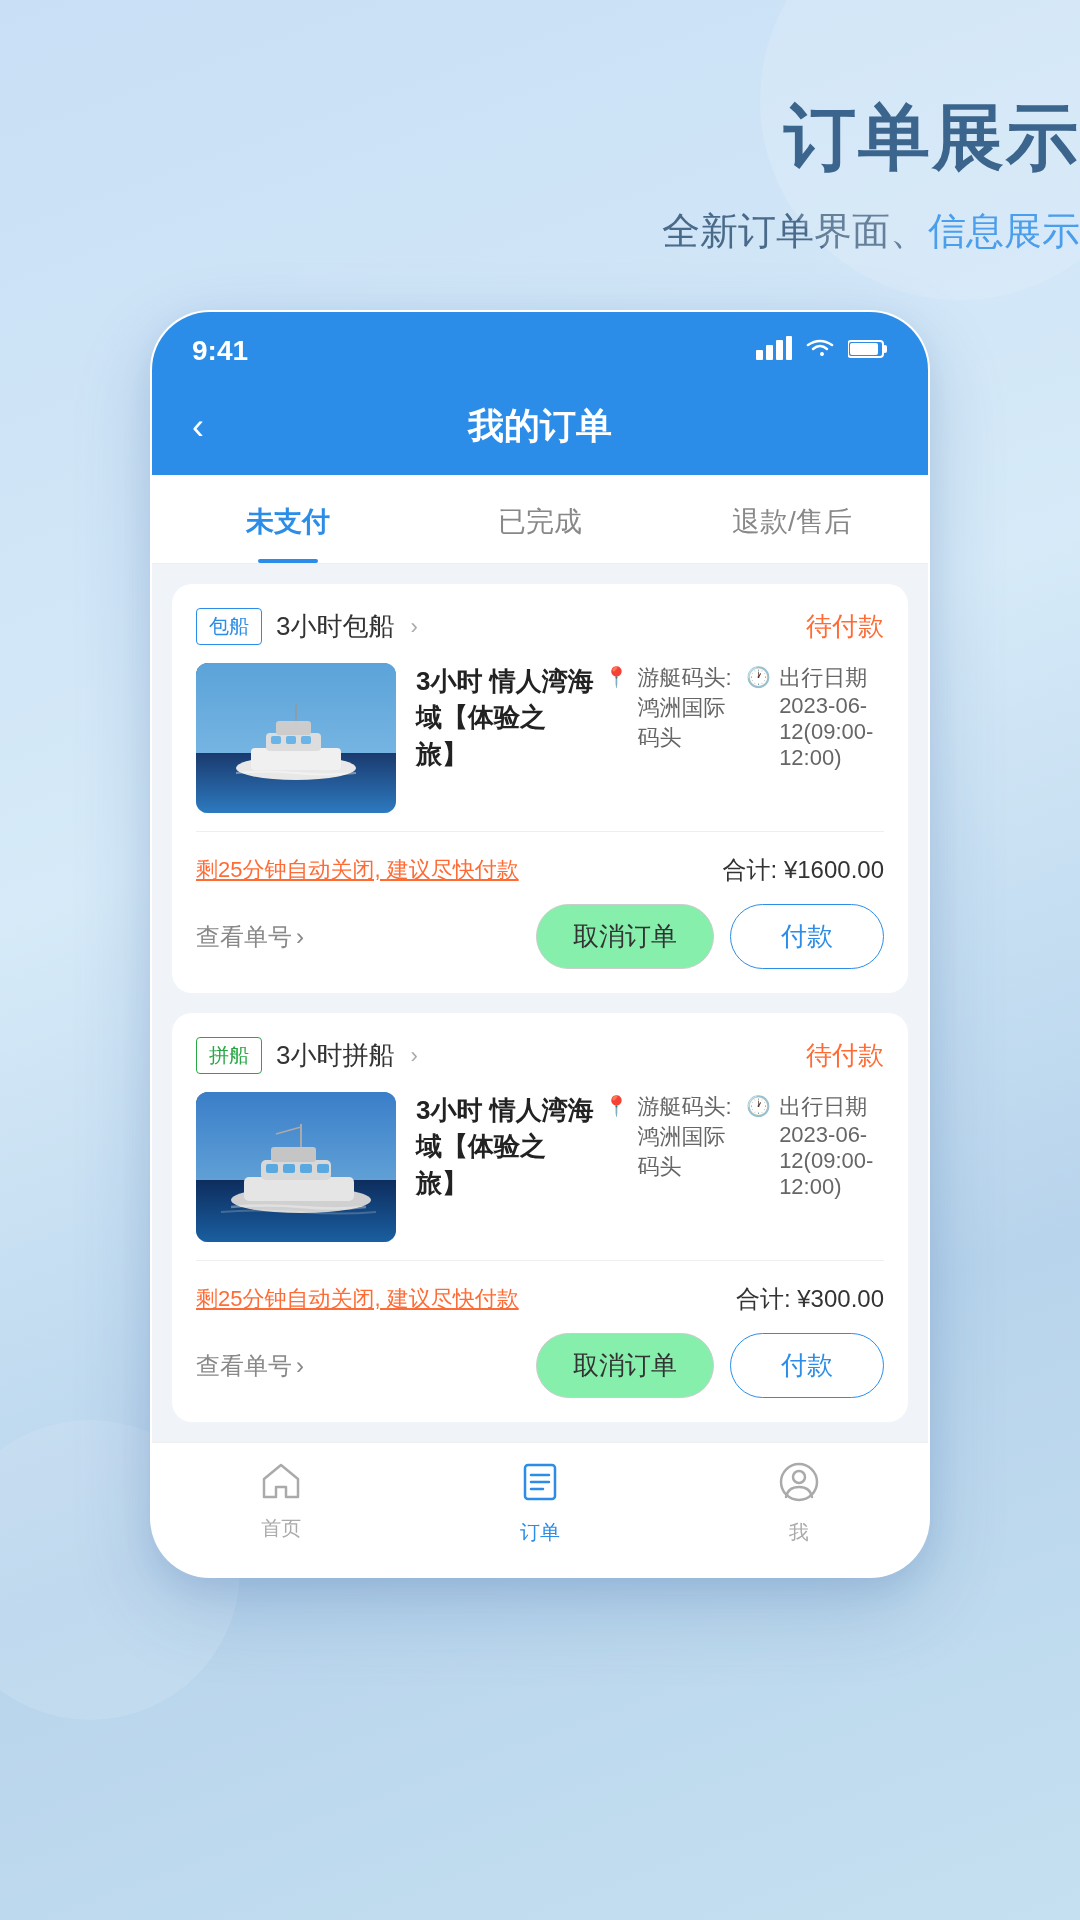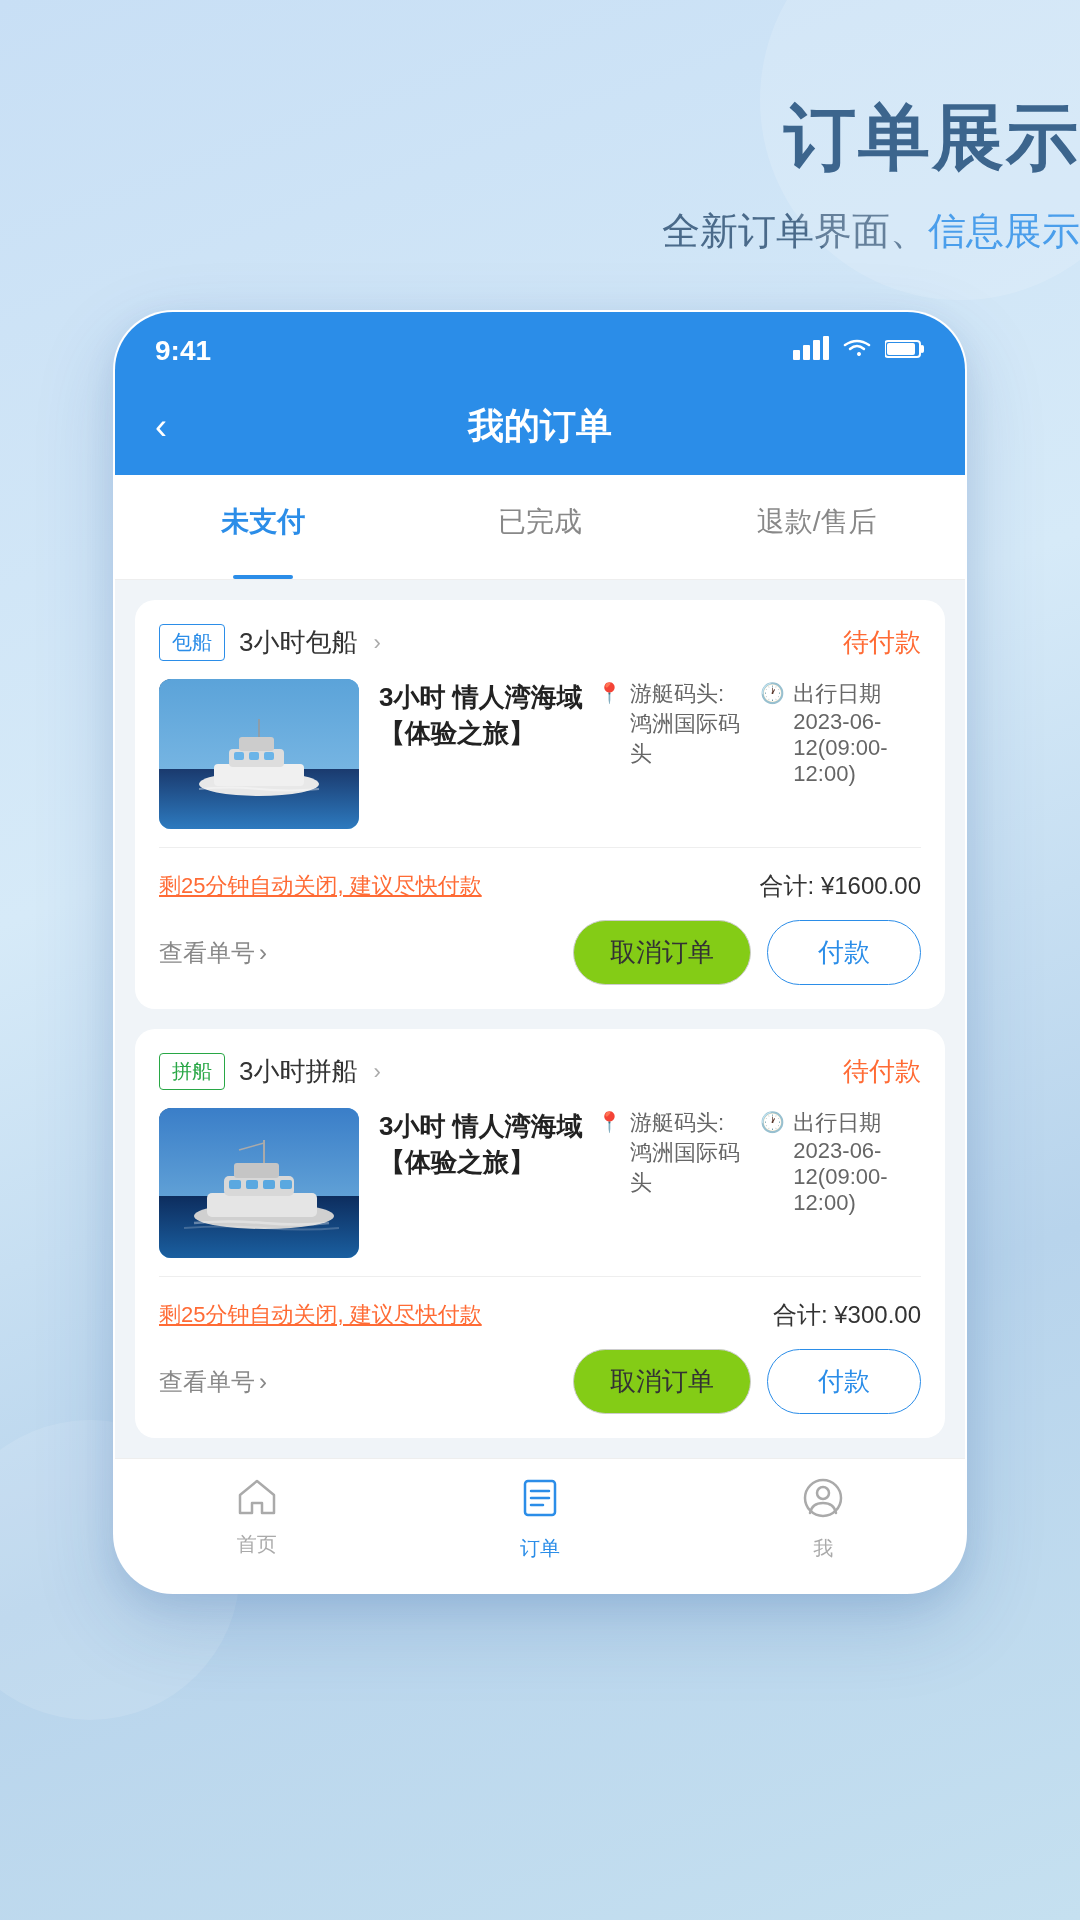--- a/index.html
+++ b/index.html
@@ -36,21 +36,21 @@
     .page-subtitle-highlight {
       color: #2b8de8;
     }
 
     
     .phone-container {
       position: absolute;
       top: 310px;
       left: 50%;
       transform: translateX(-50%);
-      width: 854px;
+      width: 780px;
       background: #fff;
       border-radius: 60px;
       box-shadow: 0 30px 80px rgba(30, 80, 150, 0.18), 0 10px 30px rgba(30,80,150,0.10);
       overflow: hidden;
       border: 2px solid rgba(255,255,255,0.8);
     }
 
     
     .status-bar {
       background: #2b8de8;
@@ -101,21 +101,21 @@
     .tab-bar {
       background: #fff;
       display: flex;
       border-bottom: 1px solid #eee;
       padding: 0 10px;
     }
 
     .tab-item {
       flex: 1;
       text-align: center;
-      padding: 28px 0 38px;
+      padding: 28px 0 22px;
       font-size: 28px;
       color: #888;
       position: relative;
       cursor: pointer;
     }
 
     .tab-item.active {
       color: #2b8de8;
       font-weight: 600;
     }
@@ -281,21 +281,21 @@
       gap: 4px;
     }
 
     .action-buttons {
       display: flex;
       gap: 16px;
     }
 
     .btn-cancel {
       border: 1.5px solid #ccc;
-      background: #84cc16;
+      background: #86efac;
       color: #333;
       font-size: 26px;
       padding: 14px 36px;
       border-radius: 40px;
       cursor: pointer;
     }
 
     .btn-pay {
       border: 1.5px solid #2b8de8;
       background: #fff;

